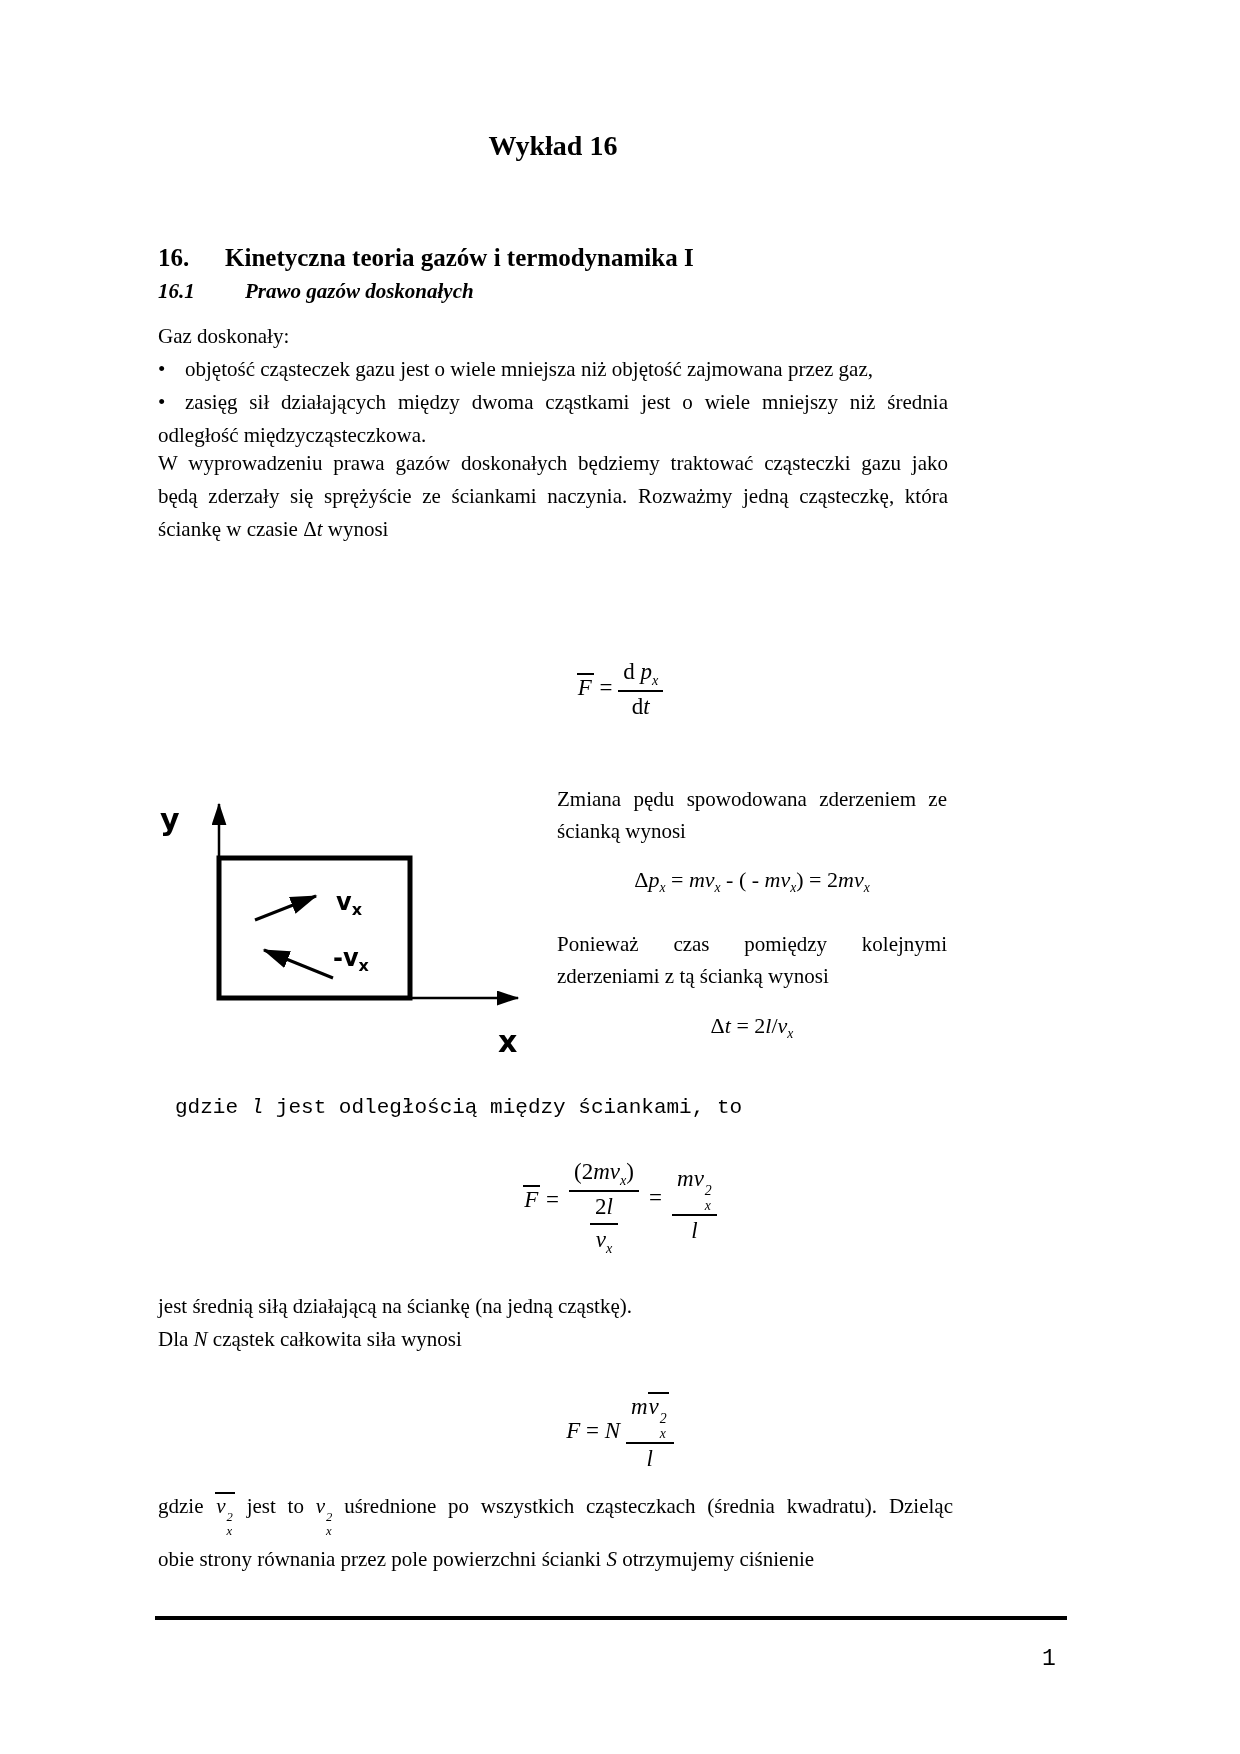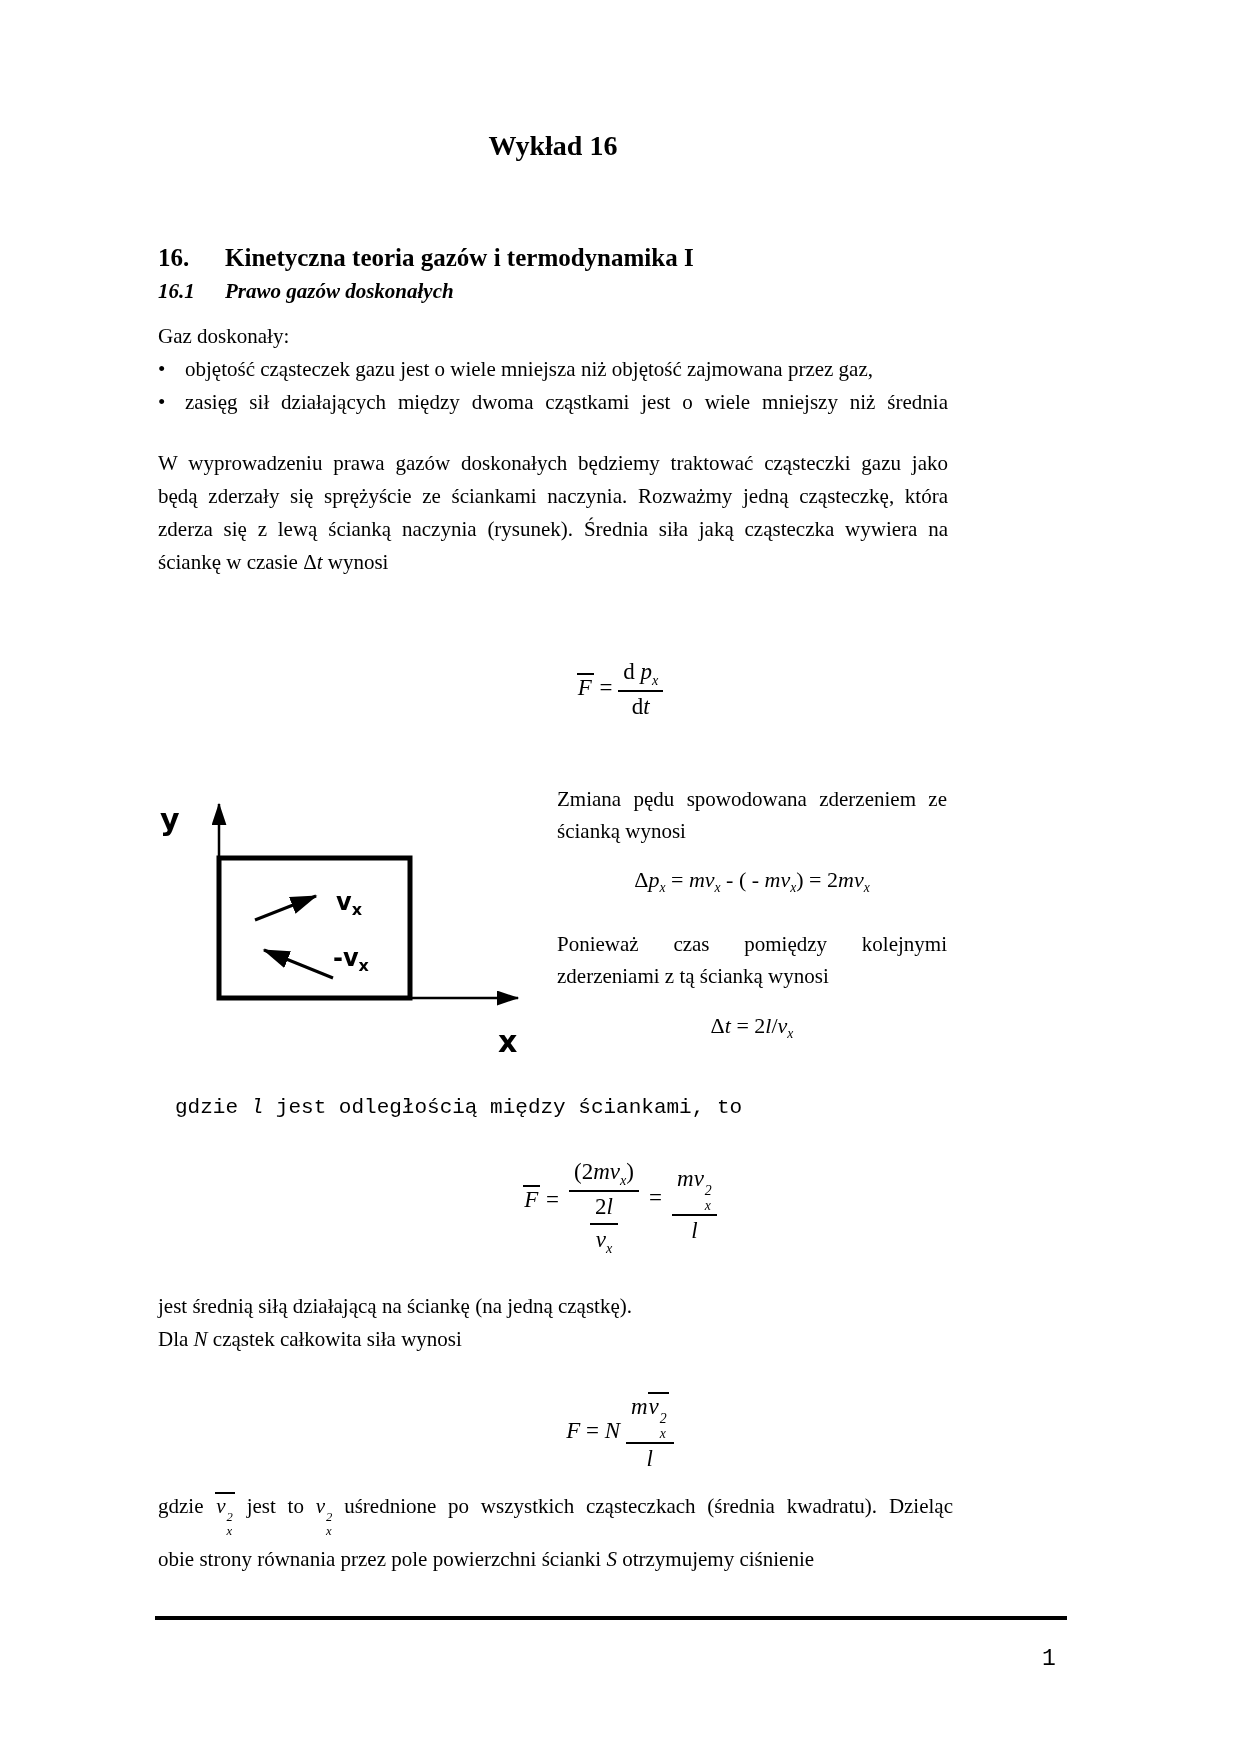--- a/index.html
+++ b/index.html
@@ -5,21 +5,21 @@
   html,body{margin:0;padding:0;background:#e8e8e8;}
   .page{
     position:relative;width:1240px;height:1754px;background:#ffffff;margin:0 auto;
     font-family:"Liberation Serif","DejaVu Serif",serif;color:#000;overflow:hidden;
   }
   .abs{position:absolute;}
   .it{font-style:italic;}
   .doc-title{top:130px;left:158px;width:790px;text-align:center;font-size:28px;font-weight:700;}
   .sec-head{top:196px;left:158px;width:790px;font-size:25px;font-weight:700;display:flex;margin-top:48px;}
   .sec-num{width:67px;flex:none;}
-  .subsec-head{top:279px;left:158px;width:790px;font-size:21px;font-weight:700;font-style:italic;display:flex;}
+  .subsec-head{top:279px;left:158px;width:790px;font-size:21px;font-weight:700;font-style:italic;display:flex;gap:20px;}
   .subsec-num{width:67px;flex:none;}
   .body-text{font-size:21px;line-height:33px;}
   .intro{top:320px;left:158px;width:790px;}
   .para1{top:447px;left:158px;width:790px;}
   .jl{text-align:justify;text-align-last:justify;}
   .bullet-row{display:flex;}
   .bullet-glyph{width:27px;flex:none;}
   .bullet-text{flex:1;}
   
   .mathline{font-size:23px;}
@@ -68,26 +68,26 @@
   <div class="abs intro body-text">
     <div>Gaz doskonały:</div>
     <div class="bullet-row">
       <span class="bullet-glyph">•</span>
       <span class="bullet-text">objętość cząsteczek gazu jest o wiele mniejsza niż objętość zajmowana przez gaz,</span>
     </div>
     <div class="bullet-row">
       <span class="bullet-glyph">•</span>
       <span class="bullet-text jl">zasięg sił działających między dwoma cząstkami jest o wiele mniejszy niż średnia</span>
     </div>
+    <div>odległość międzycząsteczkowa.</div>
   </div>
 
   <div class="abs para1 body-text">
     <div class="jl">W wyprowadzeniu prawa gazów doskonałych będziemy traktować cząsteczki gazu jako</div>
     <div class="jl">będą zderzały się sprężyście ze ściankami naczynia. Rozważmy jedną cząsteczkę, która</div>
-    <div class="jl">zderza się z lewą ścianką naczynia (rysunek). Średnia siła jaką cząsteczka wywiera na</div>
     <div><span>ściankę w czasie Δ</span><span class="it">t</span><span> wynosi</span></div>
   </div>
 
   <div class="abs eq-avg mathline">
     <span class="bar it">F</span>
     <span>=</span>
     <span class="frac">
       <span class="num"><span>d </span><span class="it">p</span><sub class="m it">x</sub></span>
       <span class="den"><span>d</span><span class="it">t</span></span>
     </span>

